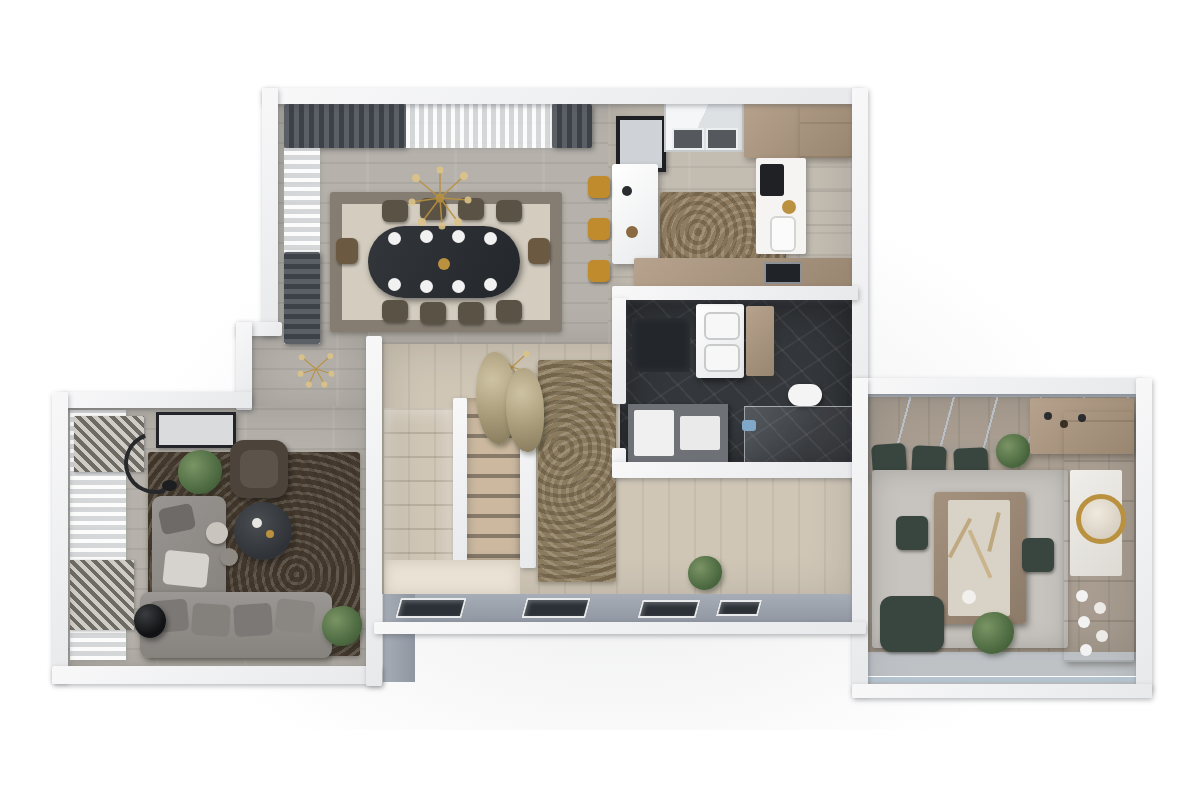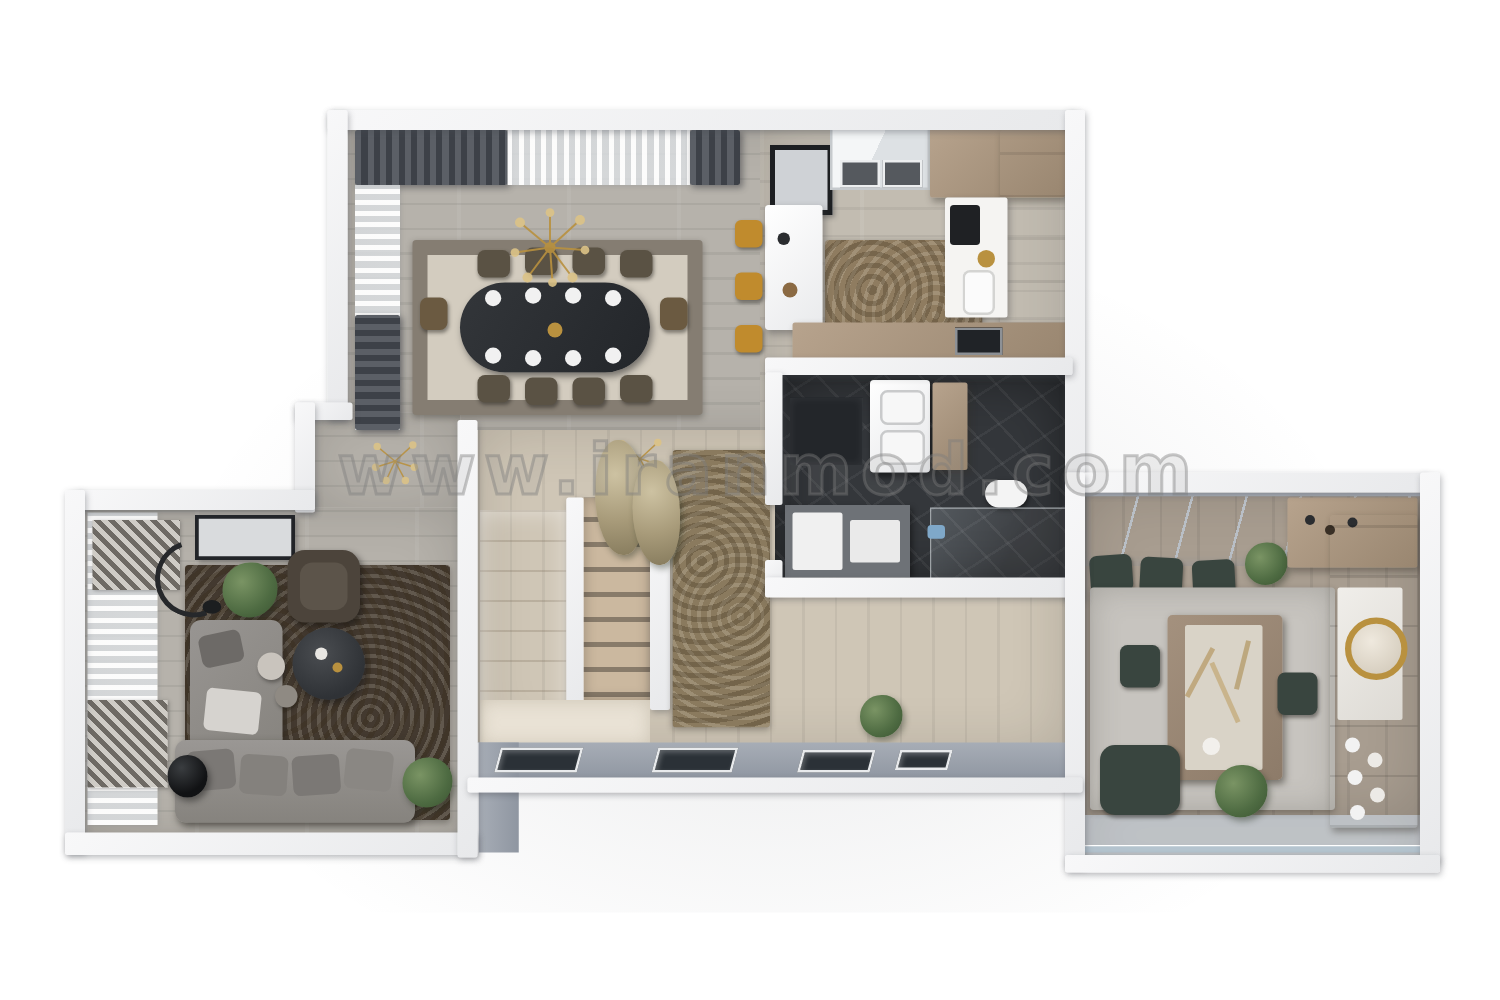--- a/index.html
+++ b/index.html
@@ -248,15 +248,14 @@
   <div class="wall" style="left:612px;top:286px;width:246px;height:14px;"></div>
   <div class="wall" style="left:612px;top:298px;width:14px;height:106px;"></div>
   <div class="wall" style="left:612px;top:448px;width:14px;height:26px;"></div>
   <div class="wall" style="left:612px;top:462px;width:246px;height:16px;"></div>
   <div class="wall" style="left:852px;top:378px;width:290px;height:16px;"></div>
   <div class="wall" style="left:852px;top:378px;width:16px;height:316px;"></div>
   <div class="wall" style="left:1136px;top:378px;width:16px;height:312px;"></div>
   <div class="wall" style="left:852px;top:684px;width:300px;height:14px;"></div>
   <div class="wall" style="left:374px;top:622px;width:492px;height:12px;"></div>
 
-  <div id="watermark">www.iranmod.com</div>
 
 </div>
 
 </body></html>

